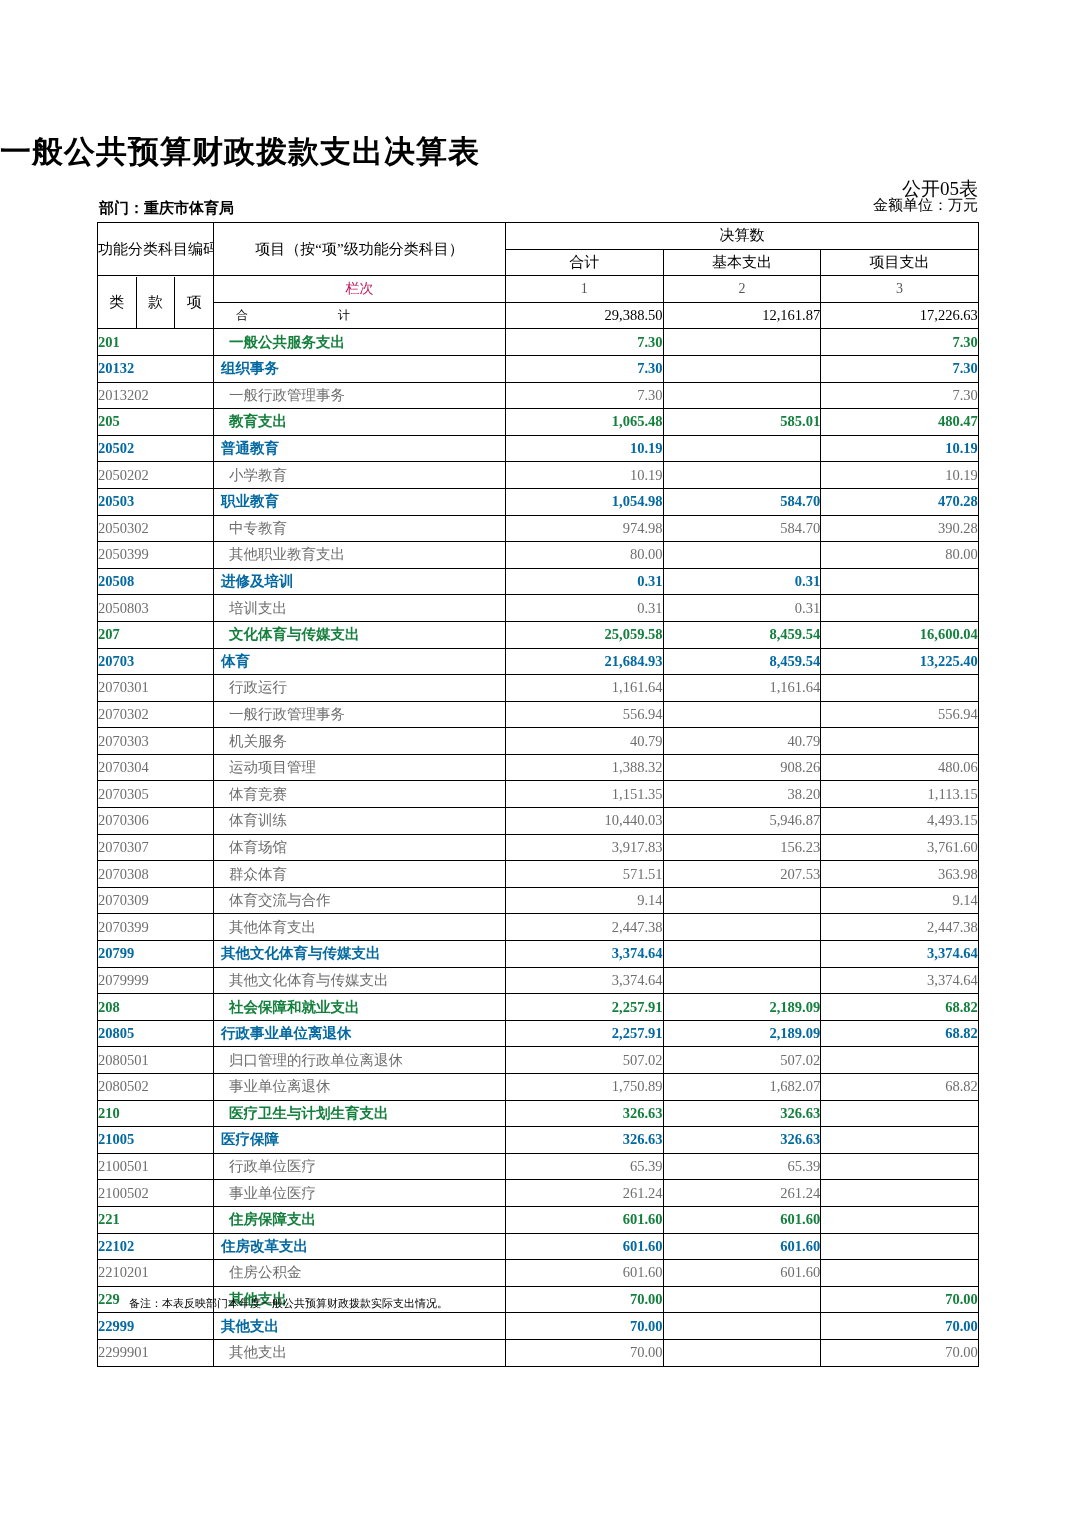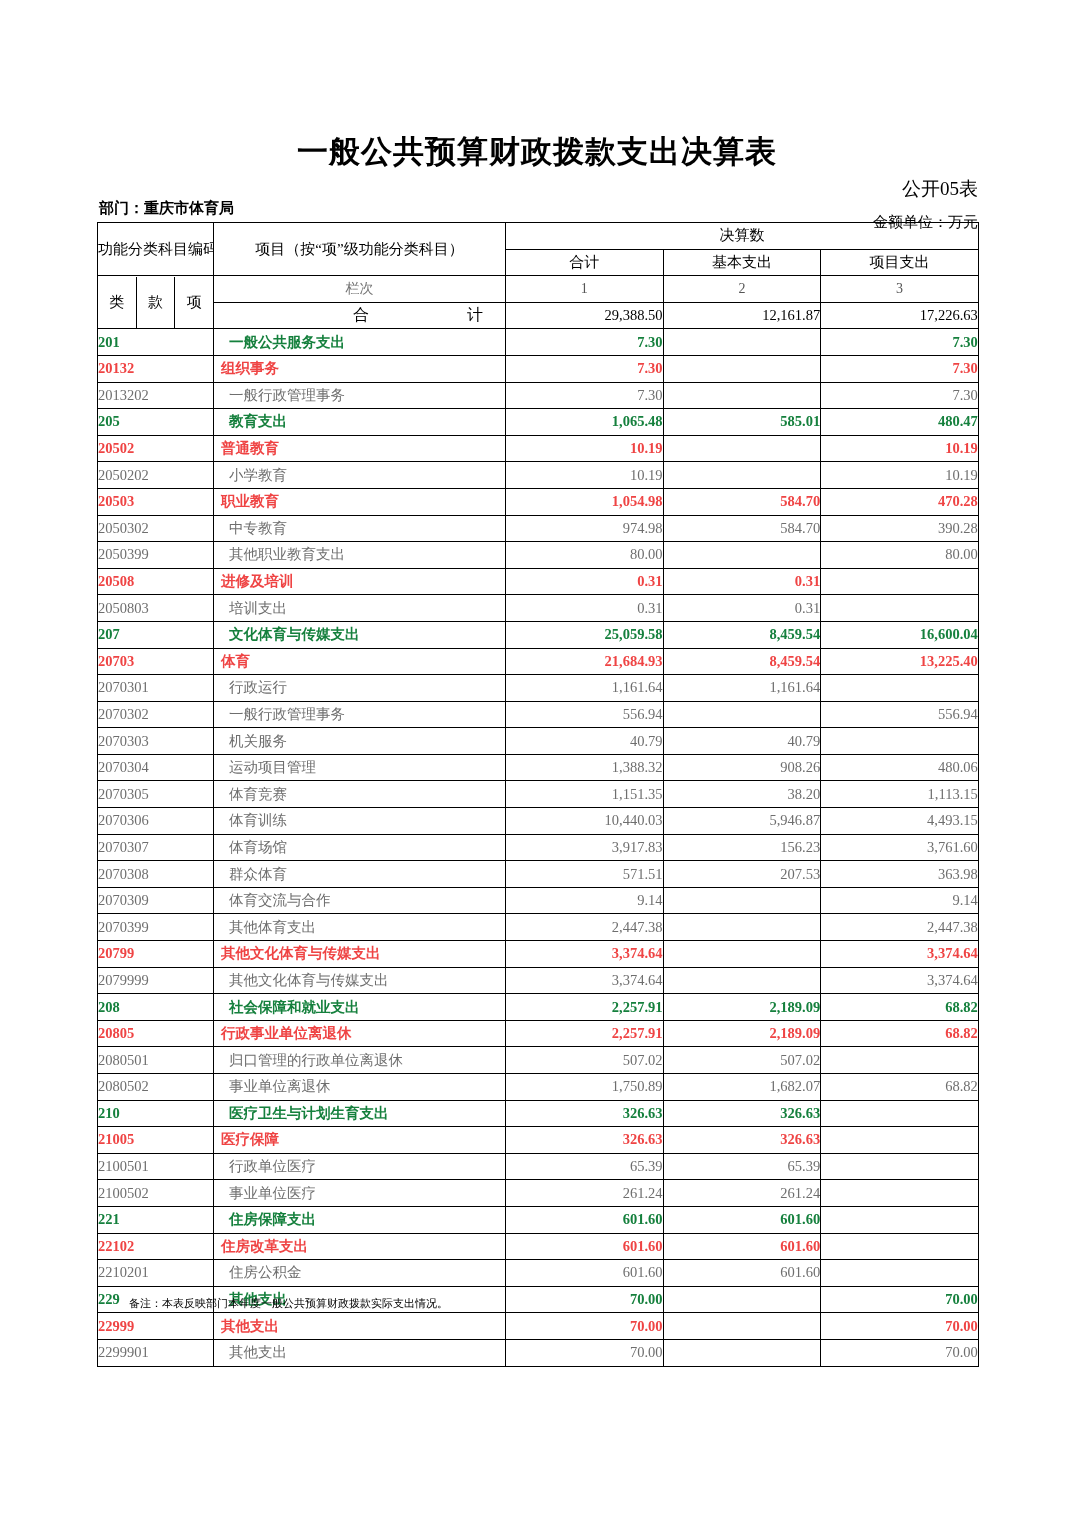--- a/index.html
+++ b/index.html
@@ -7,35 +7,35 @@
     width:1074px;height:1520px;
     background:#ffffff;
     font-family:"Liberation Serif","DejaVu Serif",serif;
     color:#000;
     overflow:hidden;
   }
   .page{position:relative;width:1074px;height:1520px;}
 
   .title{
     position:absolute;left:0;top:131px;width:1074px;
-    text-align:center;
+    text-align:left;
     font-family:"DejaVu Serif",serif;
     font-size:31px;font-weight:bold;letter-spacing:1px;
   }
   .sheet-no{
     position:absolute;right:96px;top:176px;
     font-size:19px;
   }
   .dept{
     position:absolute;left:99px;top:199px;
     font-size:15px;
     font-weight:bold;
   }
   .unit{
-    position:absolute;right:96px;top:213px;
+    position:absolute;right:96px;top:196px;
     font-size:15px;
   }
 
   table.main{
     position:absolute;left:97px;top:222px;
     width:881px;
     border-collapse:collapse;
     table-layout:fixed;
     font-size:14.5px;
   }
@@ -49,30 +49,30 @@
     white-space:nowrap;
   }
   .c-code{width:116px;}
   .c-item{width:292px;}
   .c-n{width:157.6px;}
 
   .hd{text-align:center;font-size:15px;}
   .hd-tall{height:29px;}
   .sub3{width:38.6px;text-align:center;font-size:15px;}
 
-  .lanci{text-align:center;color:#737373;font-size:14px;}
+  .lanci{text-align:center;color:#be185d;font-size:14px;}
   .lanci-num{text-align:center;color:#555;font-size:14px;}
 
-  .heji-label{text-align:right;letter-spacing:22px;text-indent:22px;font-size:16px;}
+  .heji-label{text-align:left;letter-spacing:22px;text-indent:22px;font-size:12px;}
   .num{text-align:right;padding-right:5px;font-variant-numeric:tabular-nums;}
   .code{padding-left:4px;text-align:left;}
 
   
   .lv1 .code,.lv1 .item,.lv1 .num{font-weight:bold;color:#15803d;}
-  .lv2 .code,.lv2 .item,.lv2 .num{font-weight:bold;color:#ef4444;}
+  .lv2 .code,.lv2 .item,.lv2 .num{font-weight:bold;color:#0369a1;}
   .lv3 .code,.lv3 .item,.lv3 .num{font-weight:normal;color:#6e6e6e;}
   .lv1 .item{padding-left:15px;}
   .lv2 .item{padding-left:7px;}
   .lv3 .item{padding-left:15px;}
   .heji-row td{font-weight:normal;}
   table.main{border:1px solid #a21caf;}
 
   .note{
     position:absolute;left:99px;top:1296px;
     font-size:11px;

